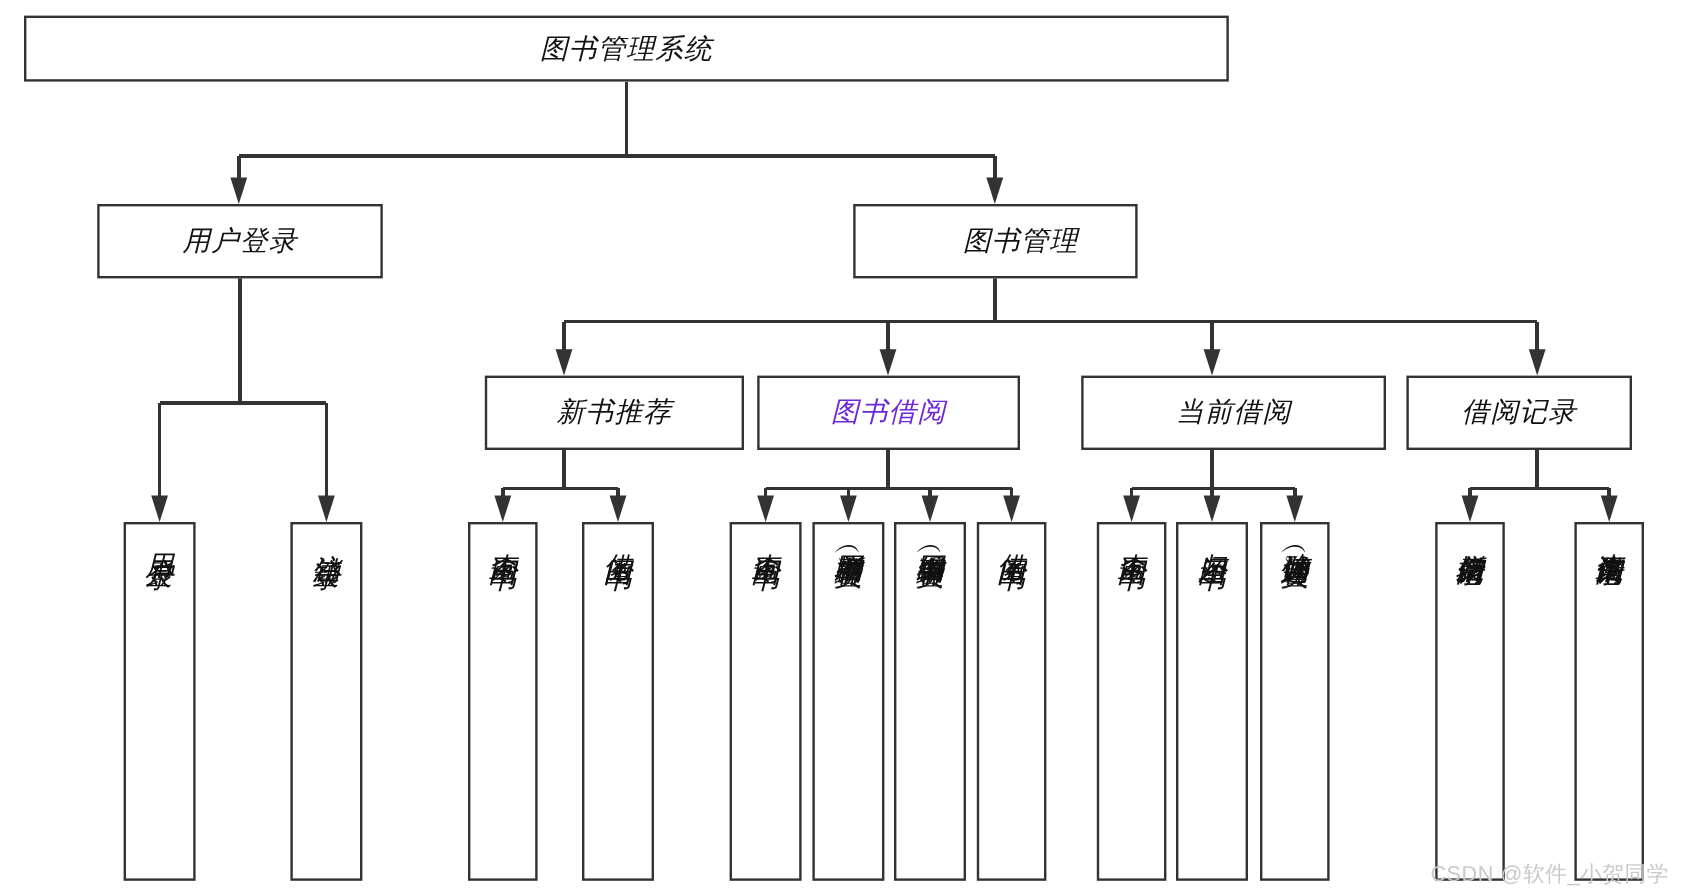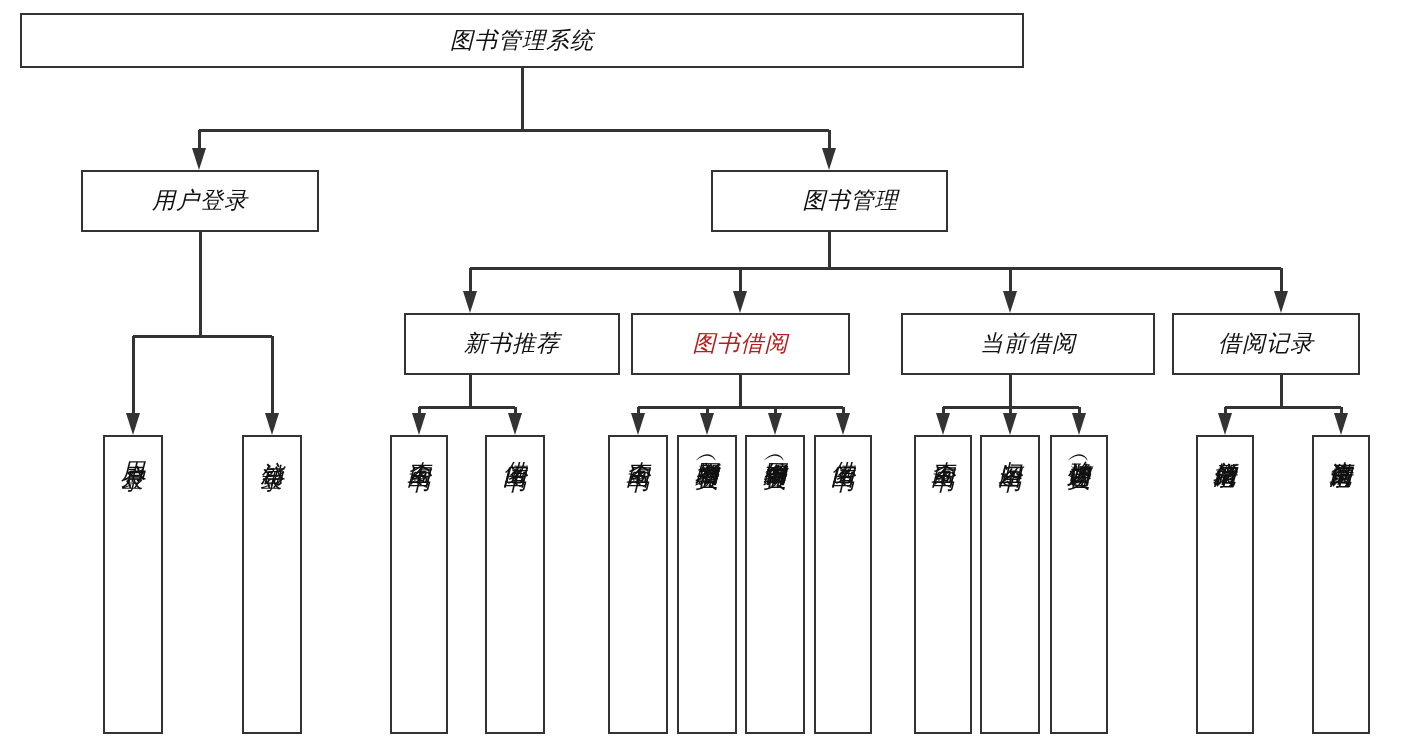--- a/index.html
+++ b/index.html
@@ -143,21 +143,21 @@
       <div class="node horiz" style="left: 81px; top: 170px; width: 238px; height: 62px; border-color: rgb(51, 51, 51); background: rgb(255, 255, 255);">
         <span class="node-label" style="color: rgb(17, 17, 17);">用户登录</span>
       </div>
       <div class="node horiz" style="left: 711px; top: 170px; width: 237px; height: 62px; border-color: rgb(51, 51, 51); background: rgb(255, 255, 255);">
         <span class="node-label" style="color: rgb(17, 17, 17); margin-left: 42px;">图书管理</span>
       </div>
       <div class="node horiz" style="left: 362px; top: 313px; width: 216px; height: 62px; border-color: rgb(51, 51, 51); background: rgb(255, 255, 255); margin-left: 42px;">
         <span class="node-label" style="color: rgb(17, 17, 17);">新书推荐</span>
       </div>
       <div class="node horiz" style="left: 631px; top: 313px; width: 219px; height: 62px; border-color: rgb(51, 51, 51); background: rgb(255, 255, 255);">
-        <span class="node-label" style="color: #b91c1c;">图书借阅</span>
+        <span class="node-label" style="color: #6d28d9;">图书借阅</span>
       </div>
       <div class="node horiz" style="left: 901px; top: 313px; width: 254px; height: 62px; border-color: rgb(51, 51, 51); background: rgb(255, 255, 255);">
         <span class="node-label" style="color: rgb(17, 17, 17);">当前借阅</span>
       </div>
       <div class="node horiz" style="left: 1172px; top: 313px; width: 188px; height: 62px; border-color: rgb(51, 51, 51); background: rgb(255, 255, 255);">
         <span class="node-label" style="color: rgb(17, 17, 17);">借阅记录</span>
       </div>
       <div class="node vert" style="left: 103px; top: 435px; width: 60px; height: 299px; border-color: rgb(51, 51, 51); background: rgb(255, 255, 255);">
         <span class="node-label" style="color: rgb(17, 17, 17);">用户登录</span>
       </div>
@@ -191,13 +191,14 @@
       <div class="node vert tall-text" style="left: 1050px; top: 435px; width: 58px; height: 299px; border-color: rgb(51, 51, 51); background: rgb(255, 255, 255);">
         <span class="node-label" style="color: rgb(17, 17, 17);">确认归还（管理员）</span>
       </div>
       <div class="node vert tall-text" style="left: 1196px; top: 435px; width: 58px; height: 299px; border-color: rgb(51, 51, 51); background: rgb(255, 255, 255);">
         <span class="node-label" style="color: rgb(17, 17, 17);">新增借阅记录</span>
       </div>
       <div class="node vert tall-text" style="left: 1312px; top: 435px; width: 58px; height: 299px; border-color: rgb(51, 51, 51); background: rgb(255, 255, 255);">
         <span class="node-label" style="color: rgb(17, 17, 17);">查询借阅记录</span>
       </div>
     </div>
+  <div class="watermark" style="left: 1192px; top: 716px; color: rgb(201, 201, 201);">CSDN @软件_小贺同学</div>
 </div>
 
 </body></html>

